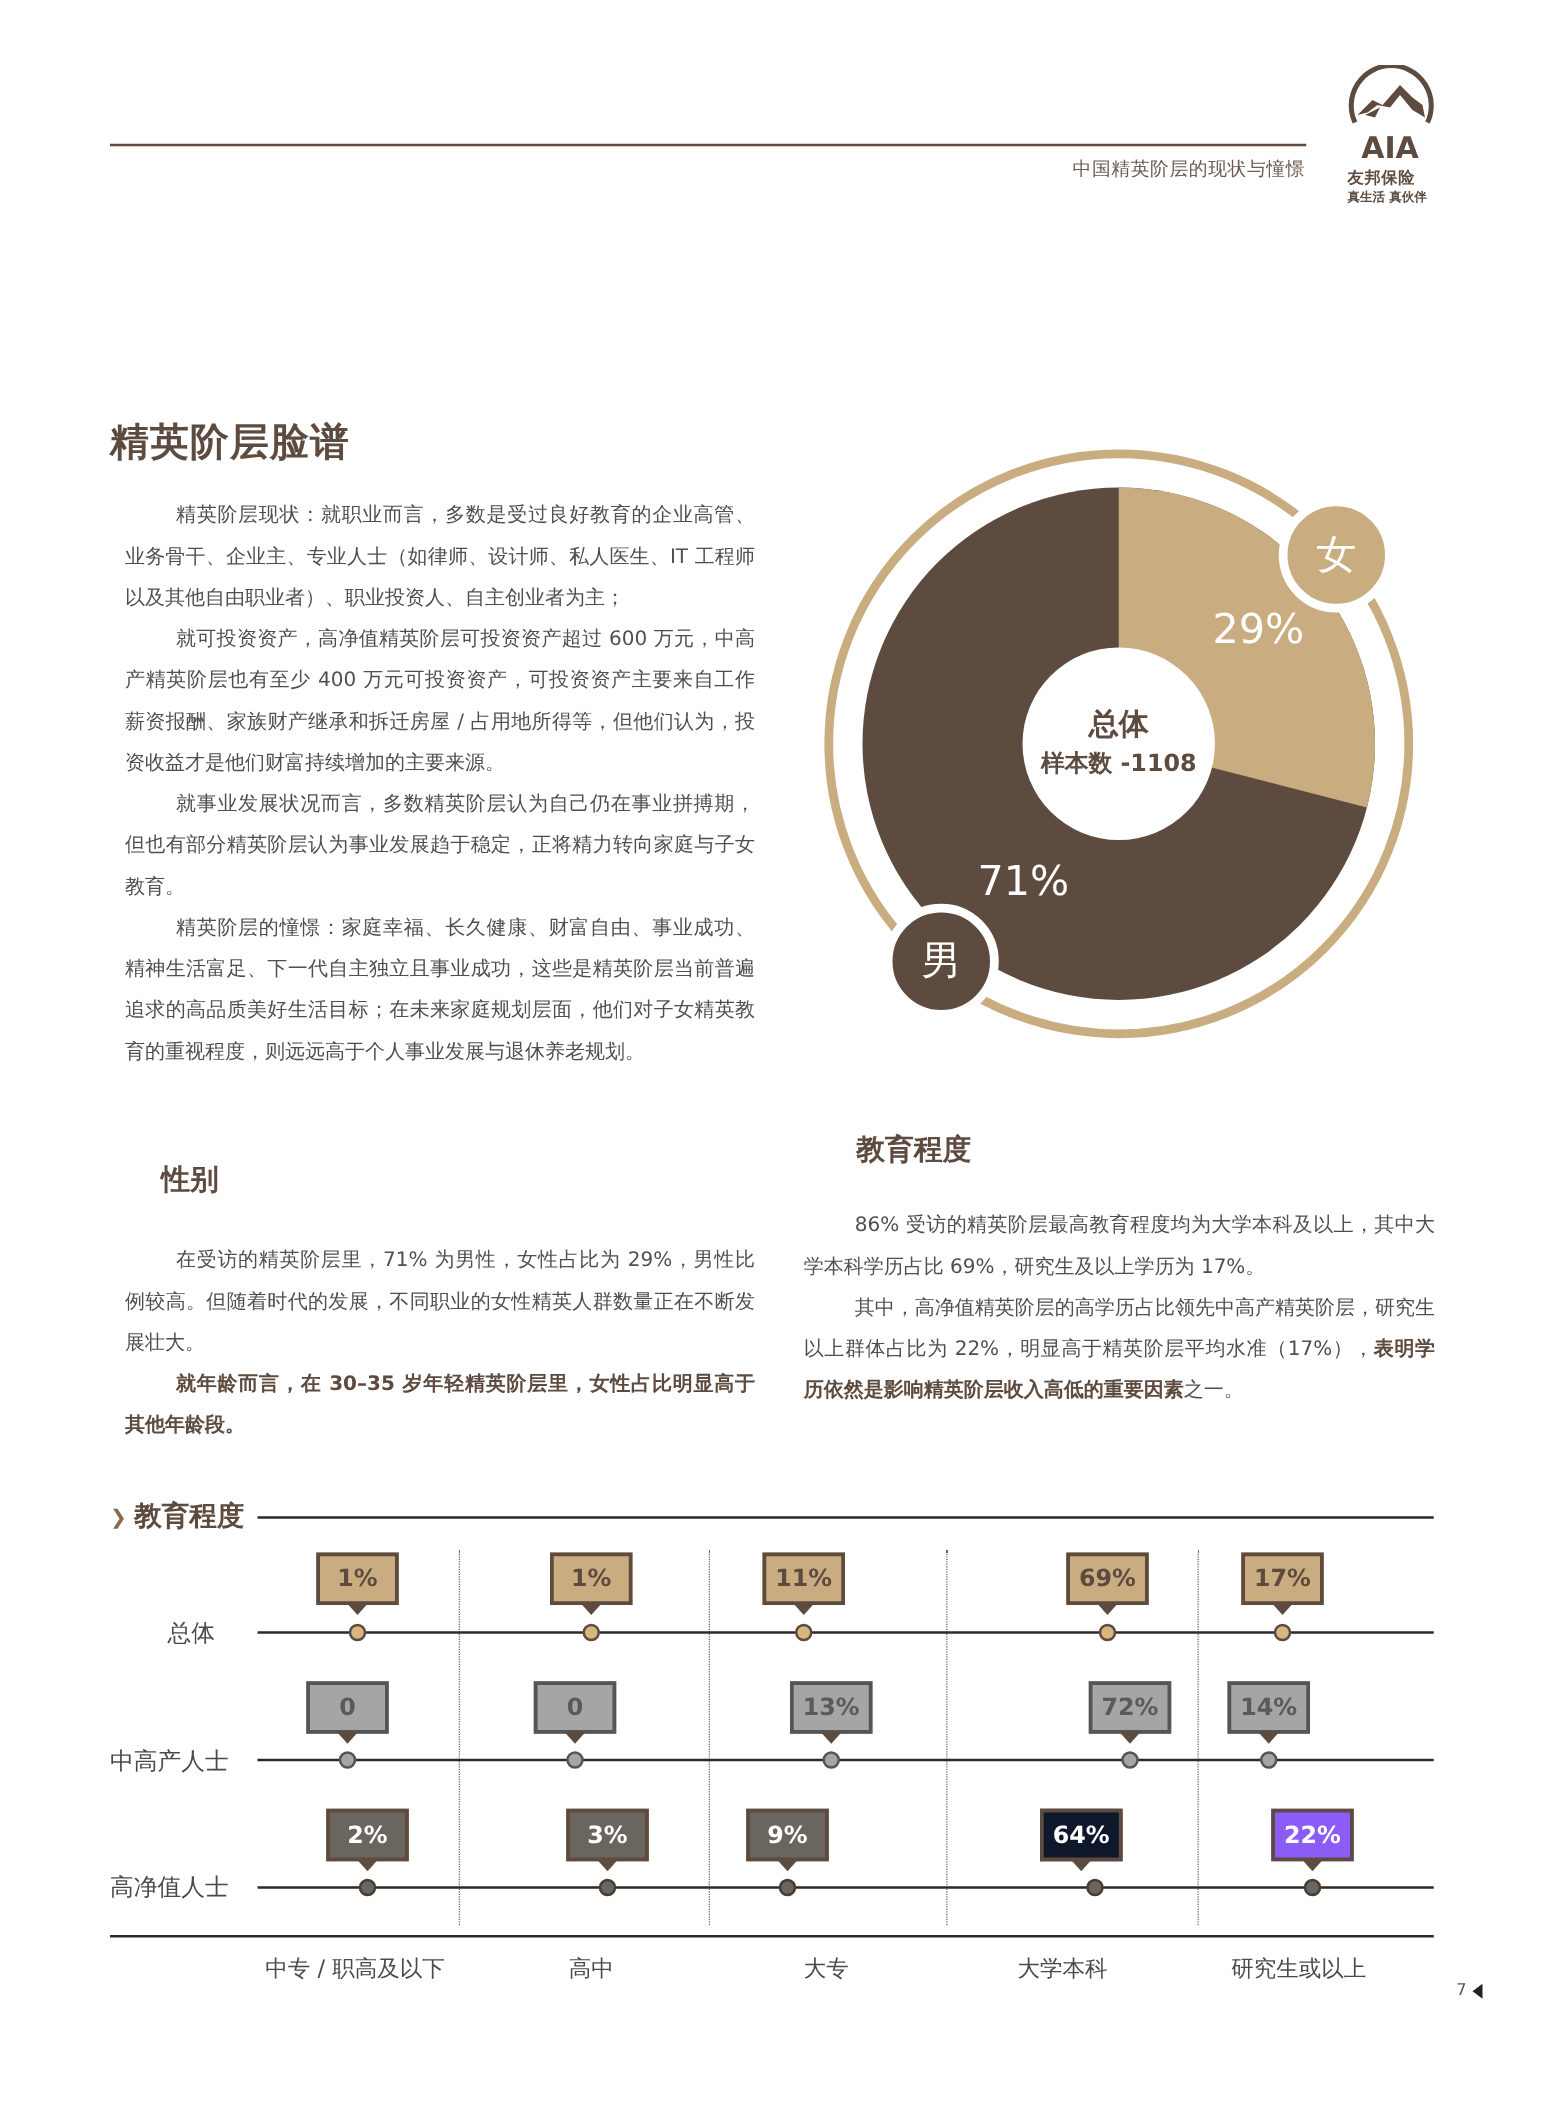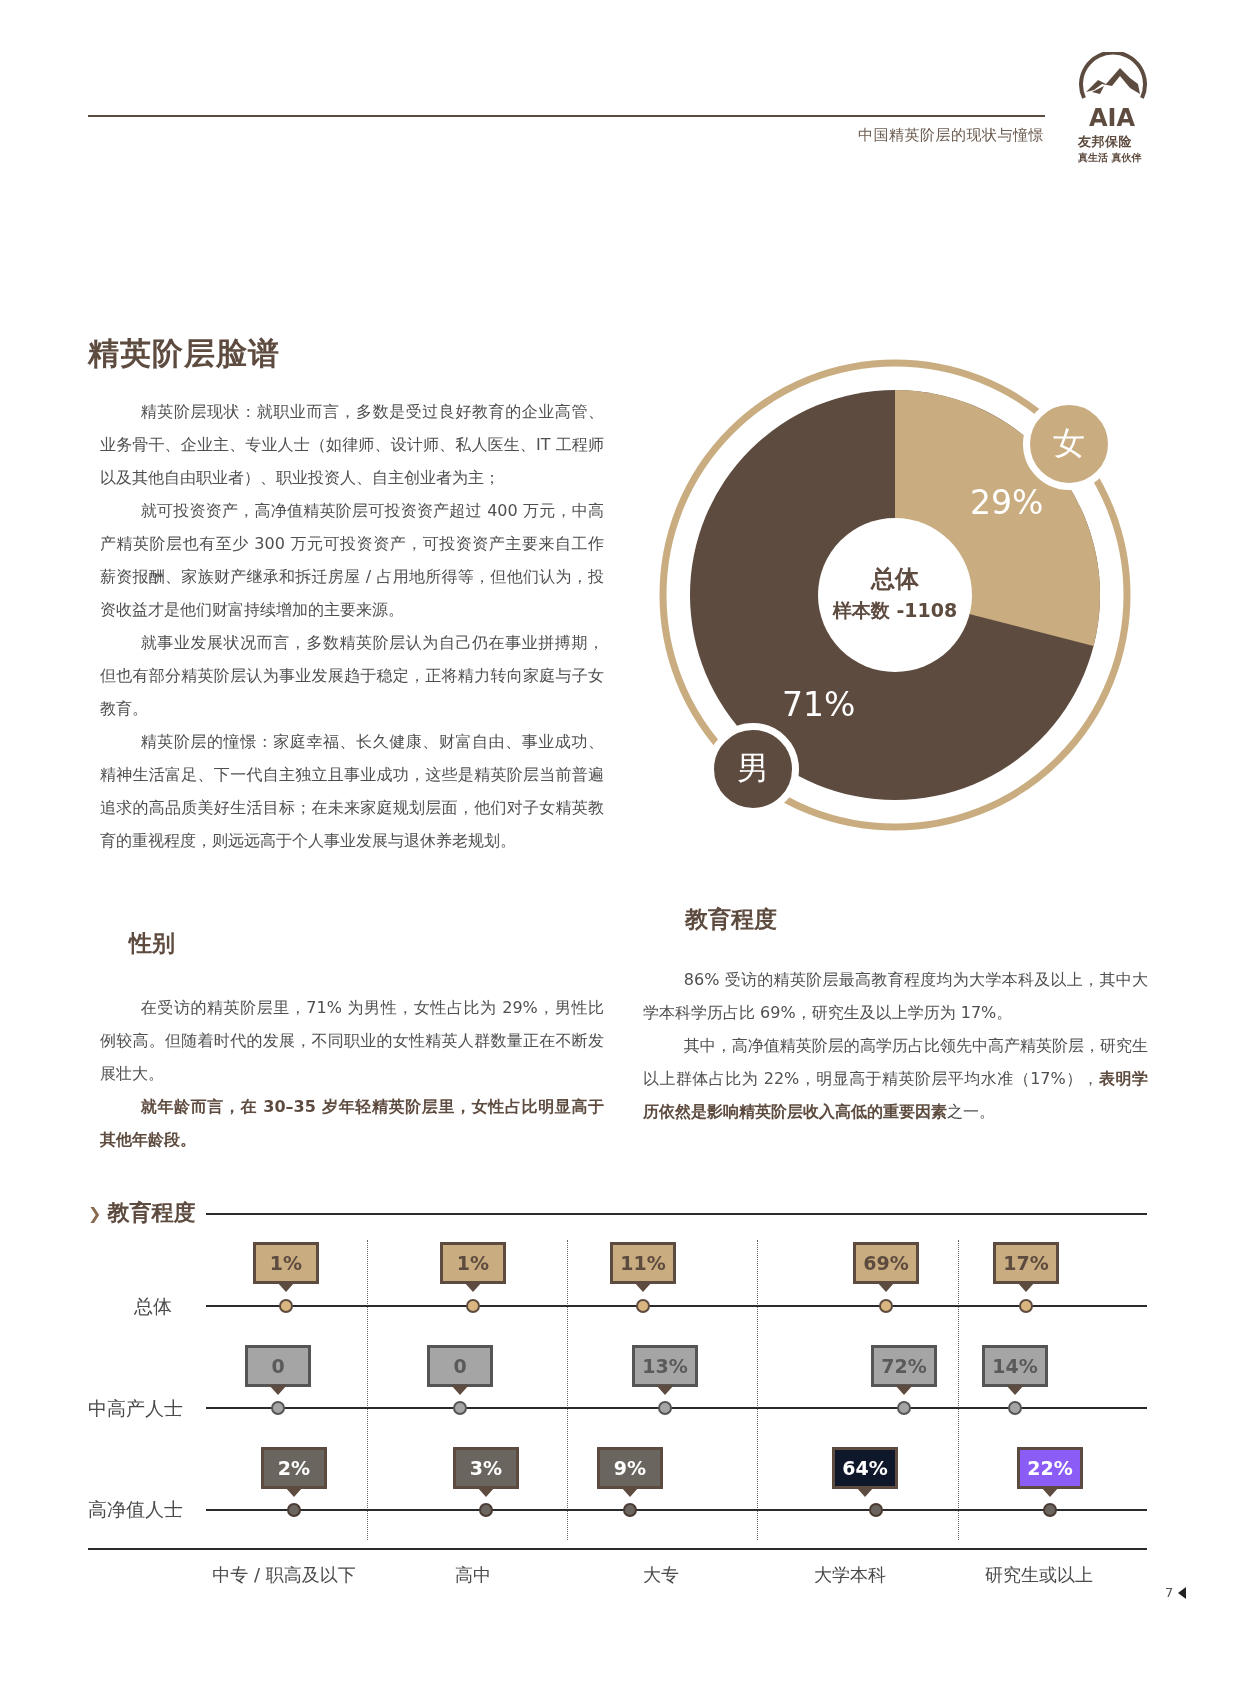--- a/index.html
+++ b/index.html
@@ -61,21 +61,21 @@
     <text x="40" y="74" text-anchor="middle" font-family="DejaVu Sans, sans-serif" font-weight="bold" font-size="24" fill="#5e4b3f">AIA</text>
   </svg>
 </div>
 <div class="abs logo-name">友邦保险</div>
 <div class="abs logo-slogan">真生活 真伙伴</div>
 
 <div class="abs h1">精英阶层脸谱</div>
 
 <div class="abs para col-left" style="top:395px;">
   <p>精英阶层现状：就职业而言，多数是受过良好教育的企业高管、业务骨干、企业主、专业人士（如律师、设计师、私人医生、IT 工程师以及其他自由职业者）、职业投资人、自主创业者为主；</p>
-  <p>就可投资资产，高净值精英阶层可投资资产超过 400 万元，中高产精英阶层也有至少 300 万元可投资资产，可投资资产主要来自工作薪资报酬、家族财产继承和拆迁房屋 / 占用地所得等，但他们认为，投资收益才是他们财富持续增加的主要来源。</p>
+  <p>就可投资资产，高净值精英阶层可投资资产超过 600 万元，中高产精英阶层也有至少 400 万元可投资资产，可投资资产主要来自工作薪资报酬、家族财产继承和拆迁房屋 / 占用地所得等，但他们认为，投资收益才是他们财富持续增加的主要来源。</p>
   <p>就事业发展状况而言，多数精英阶层认为自己仍在事业拼搏期，但也有部分精英阶层认为事业发展趋于稳定，正将精力转向家庭与子女教育。</p>
   <p>精英阶层的憧憬：家庭幸福、长久健康、财富自由、事业成功、精神生活富足、下一代自主独立且事业成功，这些是精英阶层当前普遍追求的高品质美好生活目标；在未来家庭规划层面，他们对子女精英教育的重视程度，则远远高于个人事业发展与退休养老规划。</p>
 </div>
 
 <div class="abs h2" style="left:129px; top:928px;">性别</div>
 <div class="abs para col-left" style="top:991px;">
   <p>在受访的精英阶层里，71% 为男性，女性占比为 29%，男性比例较高。但随着时代的发展，不同职业的女性精英人群数量正在不断发展壮大。</p>
   <p class="bold">就年龄而言，在 30–35 岁年轻精英阶层里，女性占比明显高于其他年龄段。</p>
 </div>
 

